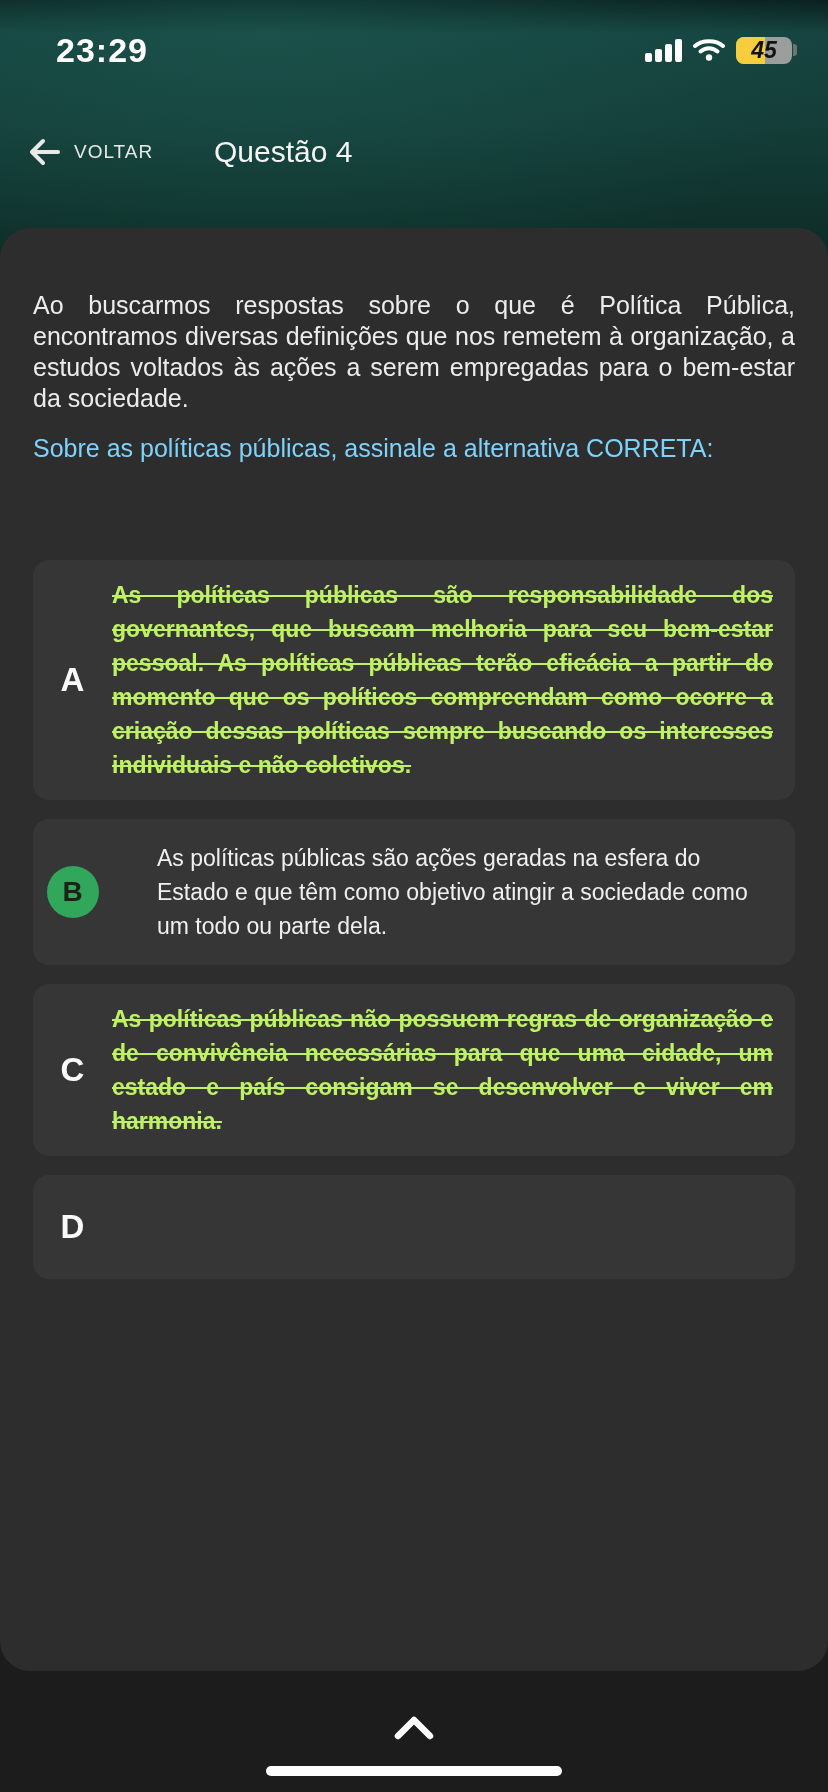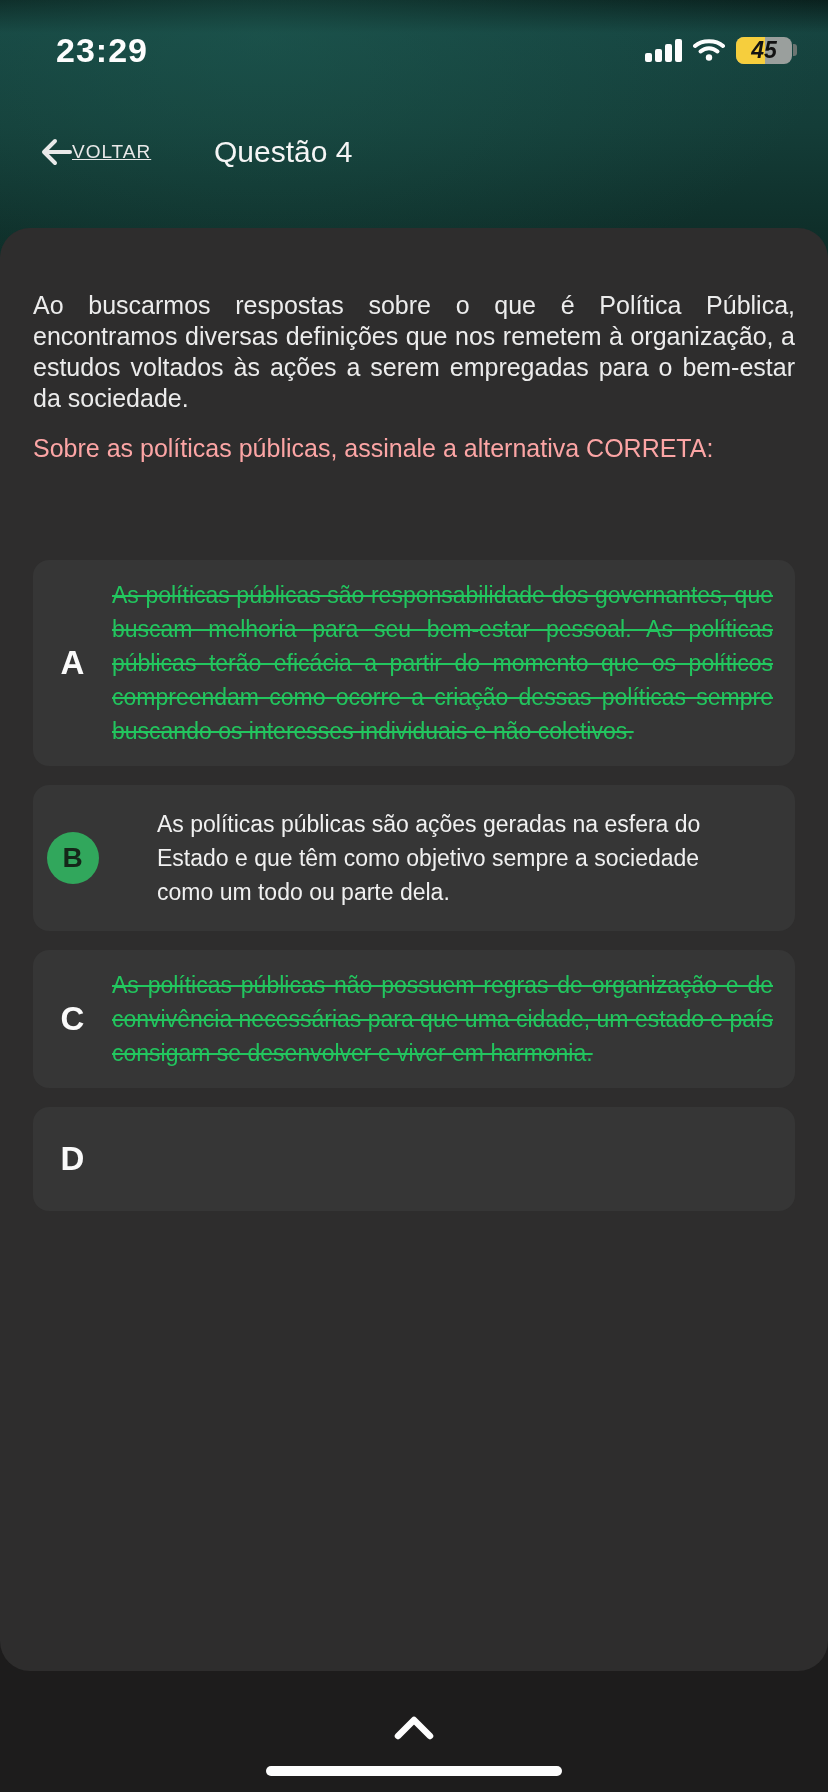--- a/index.html
+++ b/index.html
@@ -72,26 +72,25 @@
   }
 
   
   .nav {
     position: absolute;
     top: 132px; left: 0; right: 0;
     height: 40px;
   }
   .back-button {
     position: absolute;
-    left: 40px; top: 0;
+    left: 28px; top: 0;
     height: 40px;
-    display: flex; align-items: center; 
+    display: flex; align-items: center; gap: 14px;
     color: #e9e9e9;
     cursor: pointer;
-    text-decoration: underline;
   }
   .back-label {
     font-size: 19px;
     font-weight: 500;
     letter-spacing: 1px;
   }
   .page-title {
     position: absolute;
     left: 214px; top: 0;
     height: 40px;
@@ -114,21 +113,21 @@
     margin: 0;
     font-size: 25px;
     line-height: 31px;
     color: #ececec;
     text-align: justify;
   }
   .question-prompt {
     margin: 19px 0 0 0;
     font-size: 25px;
     line-height: 31px;
-    color: #fca5a5;
+    color: #7dd3fc;
   }
 
   .options {
     margin-top: 96px;
     display: flex;
     flex-direction: column;
     gap: 19px;
   }
   .option {
     display: flex;
@@ -163,22 +162,23 @@
   .option-text {
     flex: 1;
     font-size: 23px;
     line-height: 34px;
     color: #f0f0f0;
     padding-right: 16px;
   }
   .option.struck .option-text {
     text-decoration: line-through;
     text-decoration-thickness: 2px;
-    color: #22c55e;
+    color: #bef264;
     text-align: justify;
+    font-weight: bold;
   }
   .option.selected { padding-top: 22px; padding-bottom: 22px; }
   .option.selected .option-text { padding-left: 45px; padding-right: 40px; }
 
   
   .footer {
     position: absolute;
     top: 1671px; left: 0;
     width: 828px; height: 121px;
     background: #1d1c1c;
@@ -252,21 +252,21 @@
 
         </div>
         <div class="option-text">As políticas públicas são responsabilidade dos governantes, que buscam melhoria para seu bem-estar pessoal. As políticas públicas terão eficácia a partir do momento que os políticos compreendam como ocorre a criação dessas políticas sempre buscando os interesses individuais e não coletivos.</div>
       </div>
 
       <div class="option selected">
         <div class="letter-col">
 
           <span class="badge" style="background: rgb(49, 167, 92);">B</span>
         </div>
-        <div class="option-text">As políticas públicas são ações geradas na esfera do Estado e que têm como objetivo sempre a sociedade como um todo ou parte dela.</div>
+        <div class="option-text">As políticas públicas são ações geradas na esfera do Estado e que têm como objetivo atingir a sociedade como um todo ou parte dela.</div>
       </div>
 
       <div class="option struck">
         <div class="letter-col">
           <span class="letter-plain">C</span>
 
         </div>
         <div class="option-text">As políticas públicas não possuem regras de organização e de convivência necessárias para que uma cidade, um estado e país consigam se desenvolver e viver em harmonia.</div>
       </div>
 

